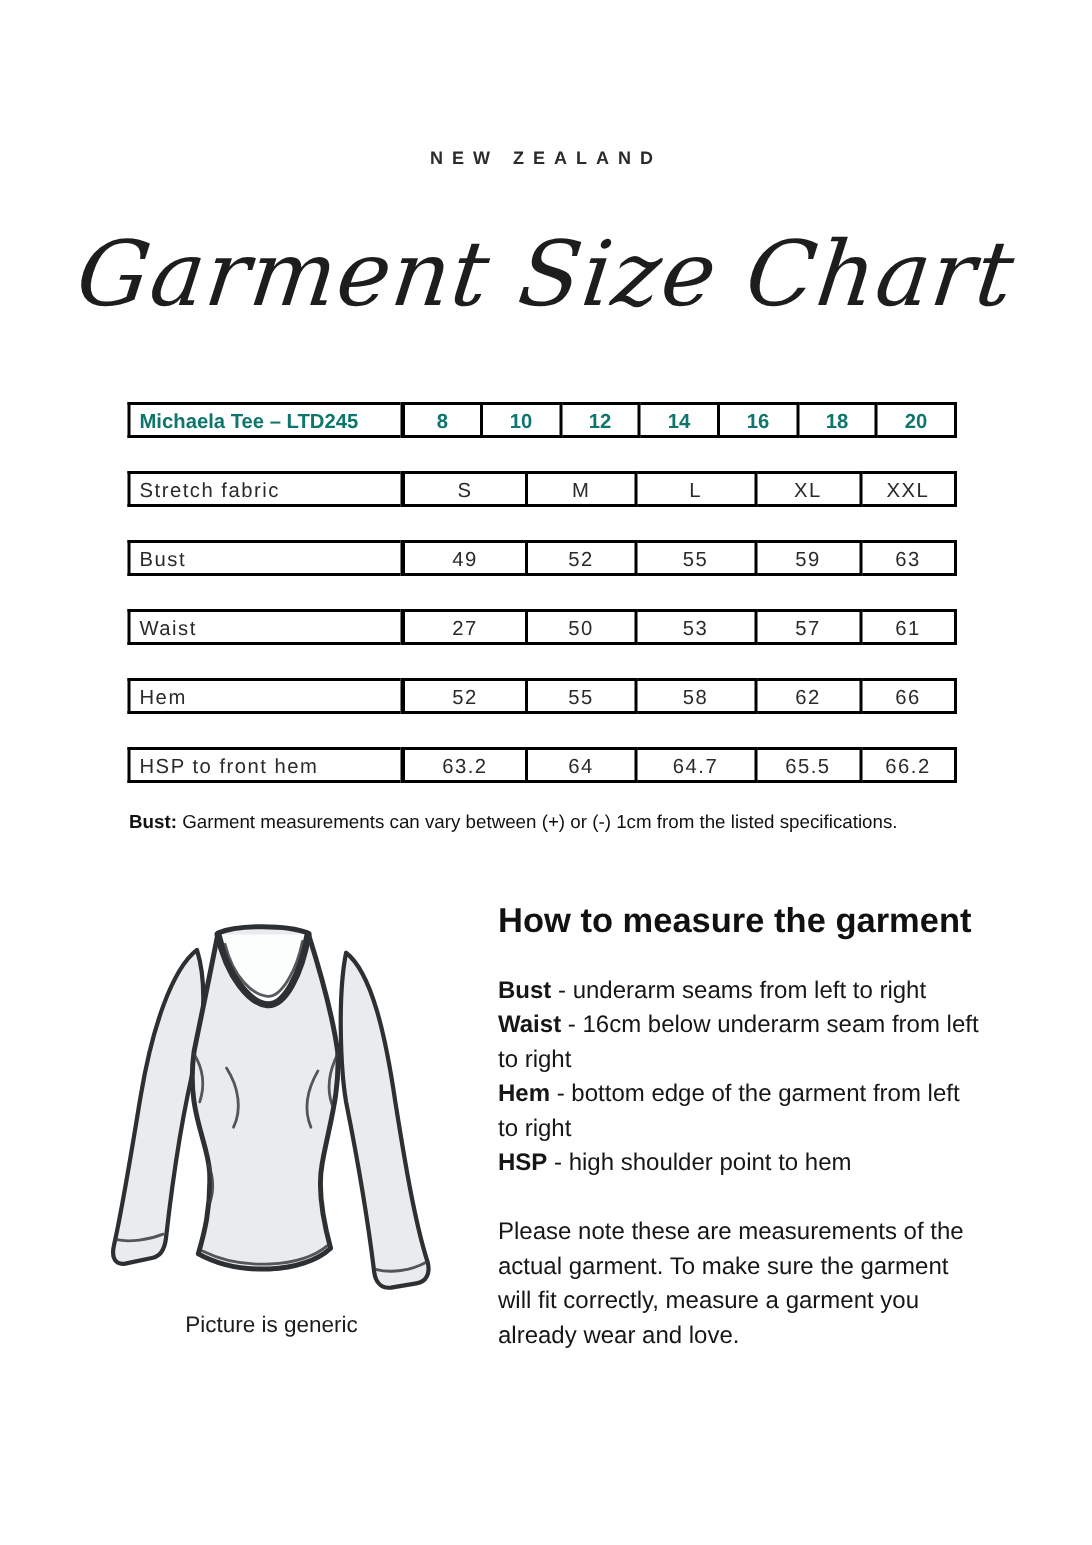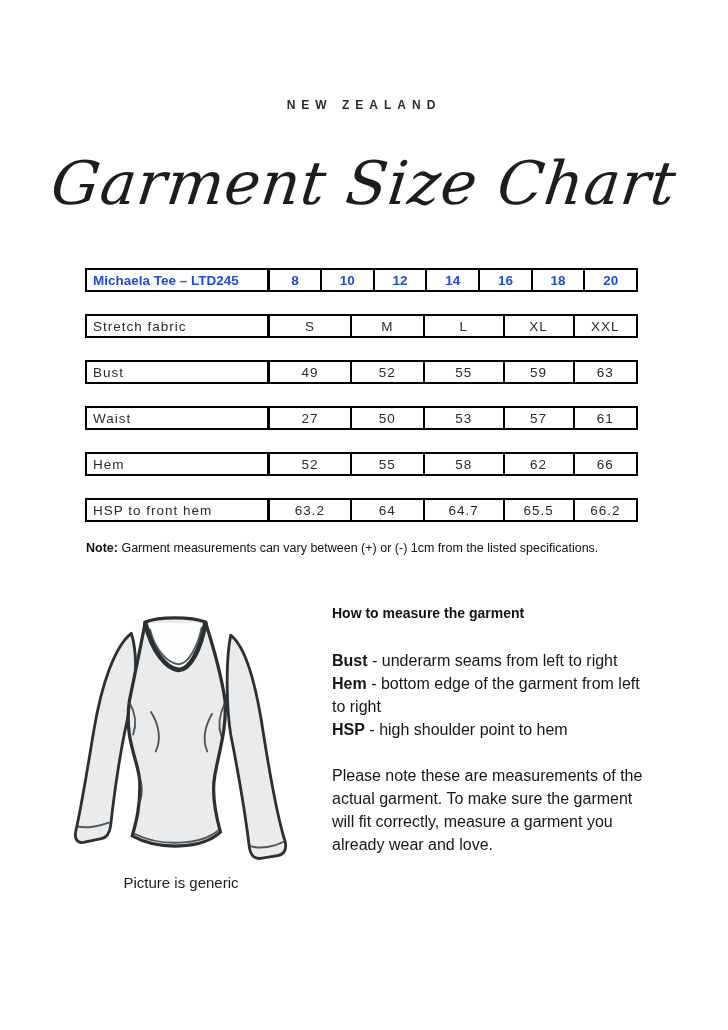--- a/index.html
+++ b/index.html
@@ -24,37 +24,37 @@
     position:absolute; top:148px; left:0; width:100%; text-align:center;
     font-family:"DejaVu Serif", serif; font-style:italic; font-weight:400;
     font-size:60px; color:#1d1d1d; transform:skewX(-7deg); letter-spacing:1px;
   }
 
   
   .chart { position:absolute; top:268px; left:85px; width:553px; }
   .chart table { width:100%; border-collapse:collapse; table-layout:fixed; margin-bottom:22px; }
   .chart td {
     border:2px solid #000; height:22px; padding:1px 4px;
-    font-size:13.5px; text-align:center; vertical-align:middle; color:#1d4ed8;
+    font-size:13.5px; text-align:center; vertical-align:middle; color:#0f766e;
   }
   .chart td.label { text-align:left; font-weight:700; padding-left:6px; border-right-width:3px; }
   .chart tr.bold-cells td { font-weight:700; }
   .chart tr.light-cells td { font-weight:400; color:#2a2a2a; letter-spacing:1px; }
 
   
   .note { position:absolute; top:541px; left:86px; font-size:12.5px; color:#111; }
   .note .note-label { font-weight:700; }
 
   
   .figure { position:absolute; top:592px; left:56px; width:250px; text-align:center; }
   .figure-caption { margin-top:6px; font-size:15px; color:#1c1c1c; }
 
   
   .howto { position:absolute; top:602px; left:332px; width:324px; font-size:16px; line-height:23px; color:#161616; }
-  .howto-heading { font-size:14px; font-weight:700; margin-bottom:24px; color:#111; }
+  .howto-heading { font-size:23px; font-weight:700; margin-bottom:24px; color:#111; }
   .howto-item { margin:0; }
   .howto-item .term { font-weight:700; }
   .howto-paragraph { margin-top:23px; }
 </style>
 </head>
 <body>
 
 <div class="page">
 
   <div class="logo">
@@ -190,21 +190,21 @@
         <td>64</td>
         <td>64.7</td>
         <td>65.5</td>
         <td>66.2</td>
       </tr>
     </tbody>
       </table>
   </div>
 
   <div class="note">
-    <span class="note-label">Note:</span><span> Garment measurements can vary between (+) or (-) 1cm from the listed specifications.</span>
+    <span class="note-label">Bust:</span><span> Garment measurements can vary between (+) or (-) 1cm from the listed specifications.</span>
   </div>
 
   <div class="figure">
     <svg width="238" height="272" viewBox="0 0 250 290">
       <g fill="#e9ebec" stroke="#2d3033" stroke-linejoin="round" stroke-linecap="round">
 
         <path d="M72,44 C54,58 40,100 32,148 C25,190 19,228 13,254 C11,263 14,268 21,267 L40,263 C46,262 49,257 50,249 C55,204 62,158 72,118 C77,97 79,66 72,44 Z" stroke-width="3"></path>
 
         <path d="M178,46 C196,60 206,104 213,152 C220,196 227,238 236,266 C238,274 235,280 228,281 L210,284 C203,285 199,280 198,273 C193,232 186,192 178,152 C174,128 172,76 178,46 Z" stroke-width="3"></path>
 
@@ -223,18 +223,19 @@
         <path d="M15,250 C24,252 38,250 48,246"></path>
         <path d="M199,271 C210,274 224,272 235,266"></path>
       </g>
     </svg>
     <div class="figure-caption">Picture is generic</div>
   </div>
 
   <div class="howto">
     <div class="howto-heading">How to measure the garment</div>
     <p class="howto-item"><span class="term">Bust</span><span> - underarm seams from left to right</span></p>
+    <p class="howto-item"><span class="term">Waist</span><span> - 16cm below underarm seam from left to right</span></p>
     <p class="howto-item"><span class="term">Hem</span><span> - bottom edge of the garment from left to right</span></p>
     <p class="howto-item"><span class="term">HSP</span><span> - high shoulder point to hem</span></p>
     <p class="howto-paragraph">Please note these are measurements of the actual garment. To make sure the garment will fit correctly, measure a garment you already wear and love.</p>
   </div>
 
 </div>
 
 </body></html>

